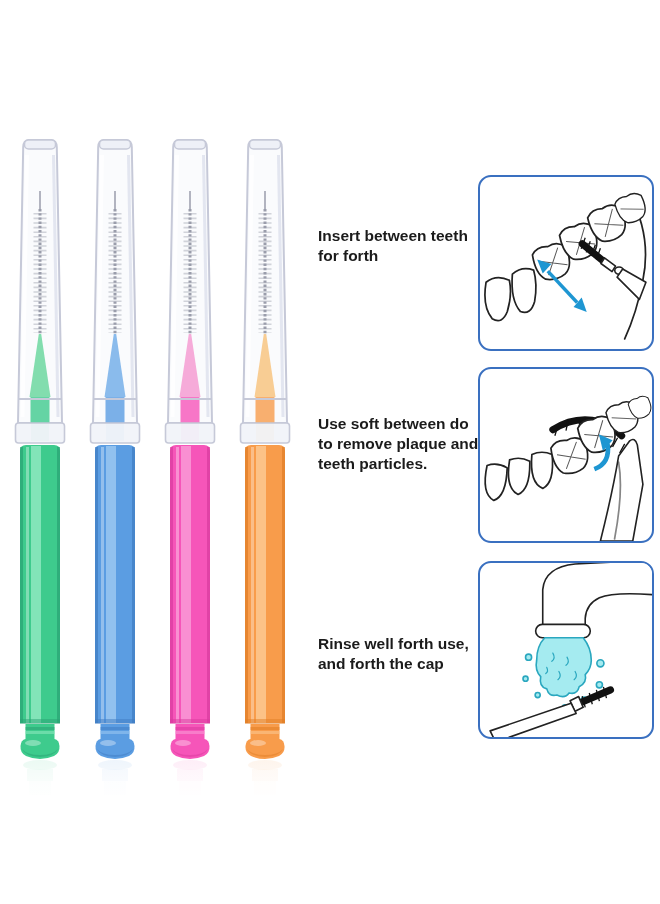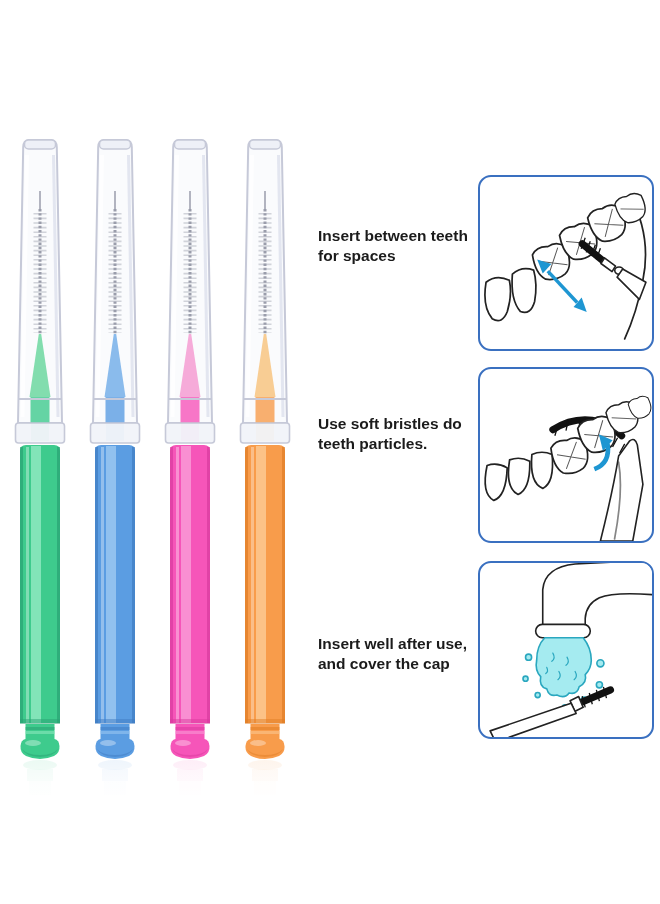--- a/index.html
+++ b/index.html
@@ -232,29 +232,30 @@
         <rect class="r2" x="32" y="636" width="26" height="12"></rect>
         <rect class="r3" x="34" y="648" width="22" height="14"></rect>
       </g>
     </svg>
   </div>
 
   <div id="refl-fade"></div>
 
   <div class="step-text" style="top:226px">
     <div>Insert between teeth</div>
-    <div>for spaces</div>
+    <div>for forth</div>
   </div>
   <div class="step-text" style="top:414px">
-    <div>Use soft bristles do</div>
+    <div>Use soft between do</div>
+    <div>to remove plaque and</div>
     <div>teeth particles.</div>
   </div>
   <div class="step-text" style="top:634px">
-    <div>Insert well after use,</div>
-    <div>and cover the cap</div>
+    <div>Rinse well forth use,</div>
+    <div>and forth the cap</div>
   </div>
 
   <div class="panel" style="top:175px;height:176px">
     <svg viewBox="0 0 170 170" preserveAspectRatio="none">
       <path class="ln" d="M148,18 Q170,58 161,102 Q155,134 143,160"></path>
       <g>
         <path class="tooth" d="M6,104 Q2,128 12,140 Q22,146 27,133 Q32,116 29,102 Q16,96 6,104 Z"></path>
         <path class="tooth" d="M32,96 Q30,122 40,133 Q50,137 54,123 Q57,106 53,92 Q41,88 32,96 Z"></path>
         <g transform="translate(72,84) rotate(-18)">
           <path class="tooth" d="M-17,-13 Q-20,6 -12,14 Q-2,19 8,15 Q18,10 17,-10 Q10,-19 0,-16 Q-10,-20 -17,-13 Z"></path>

